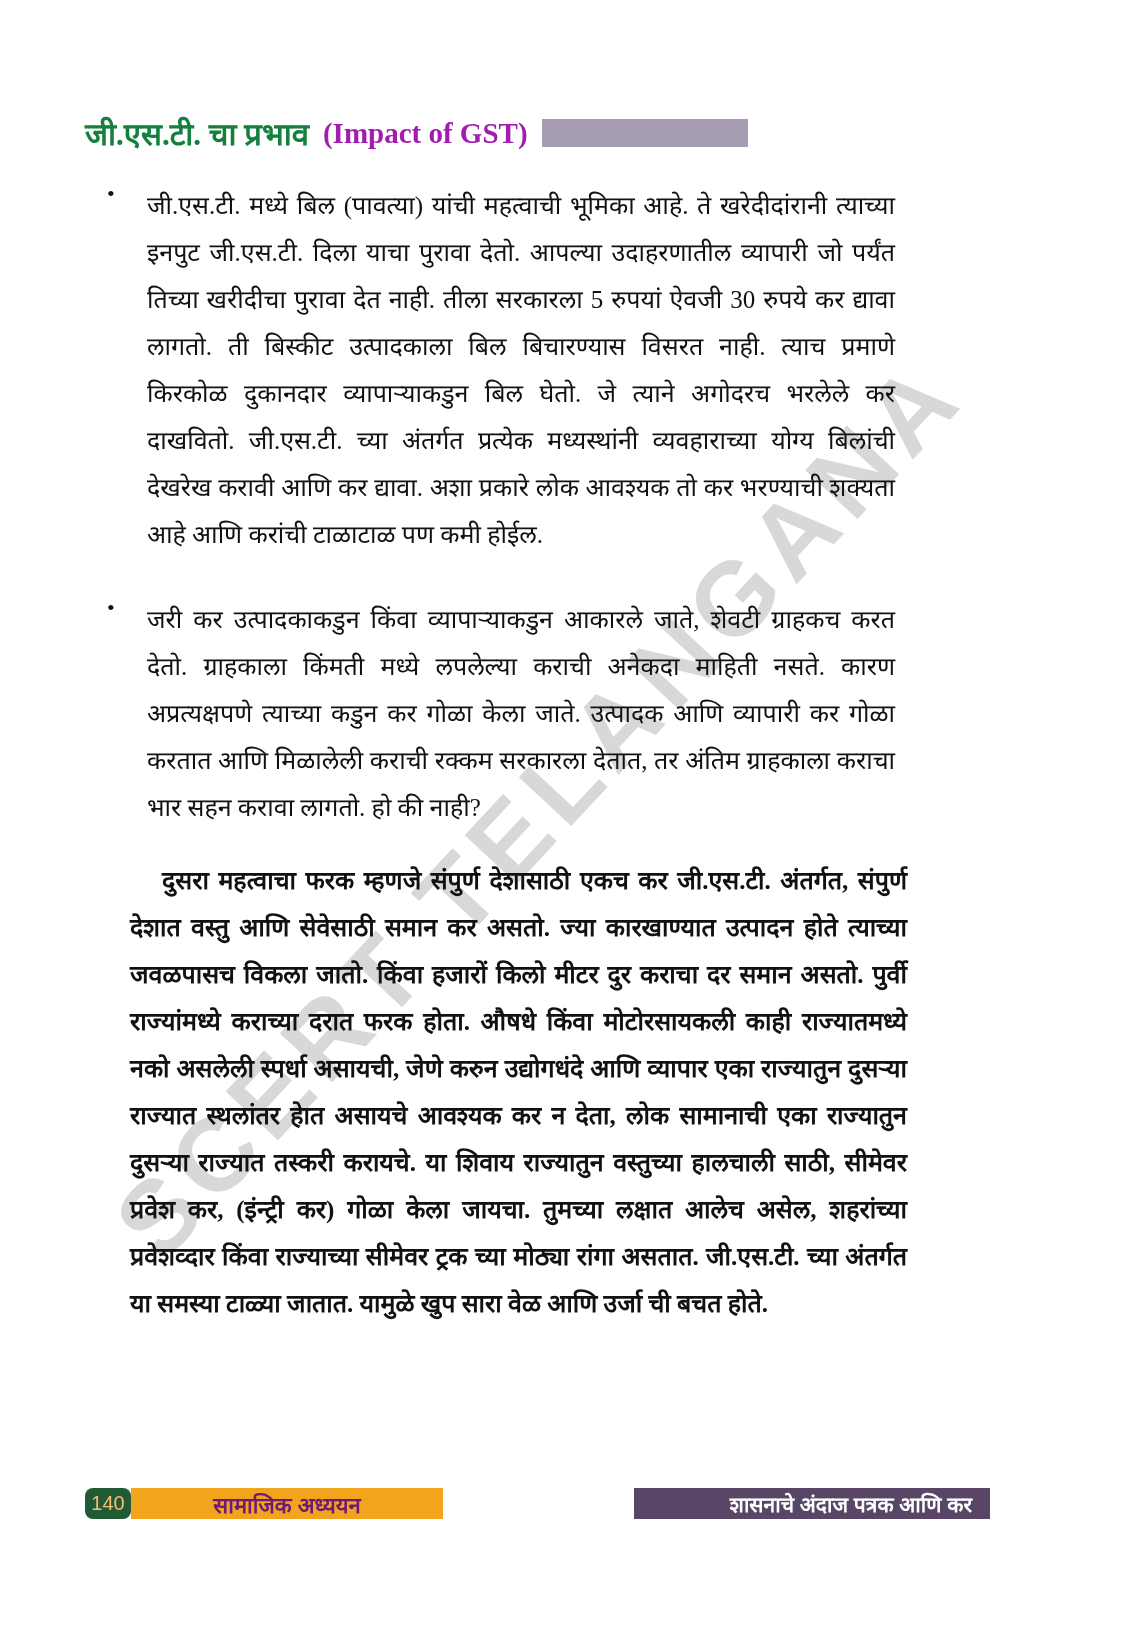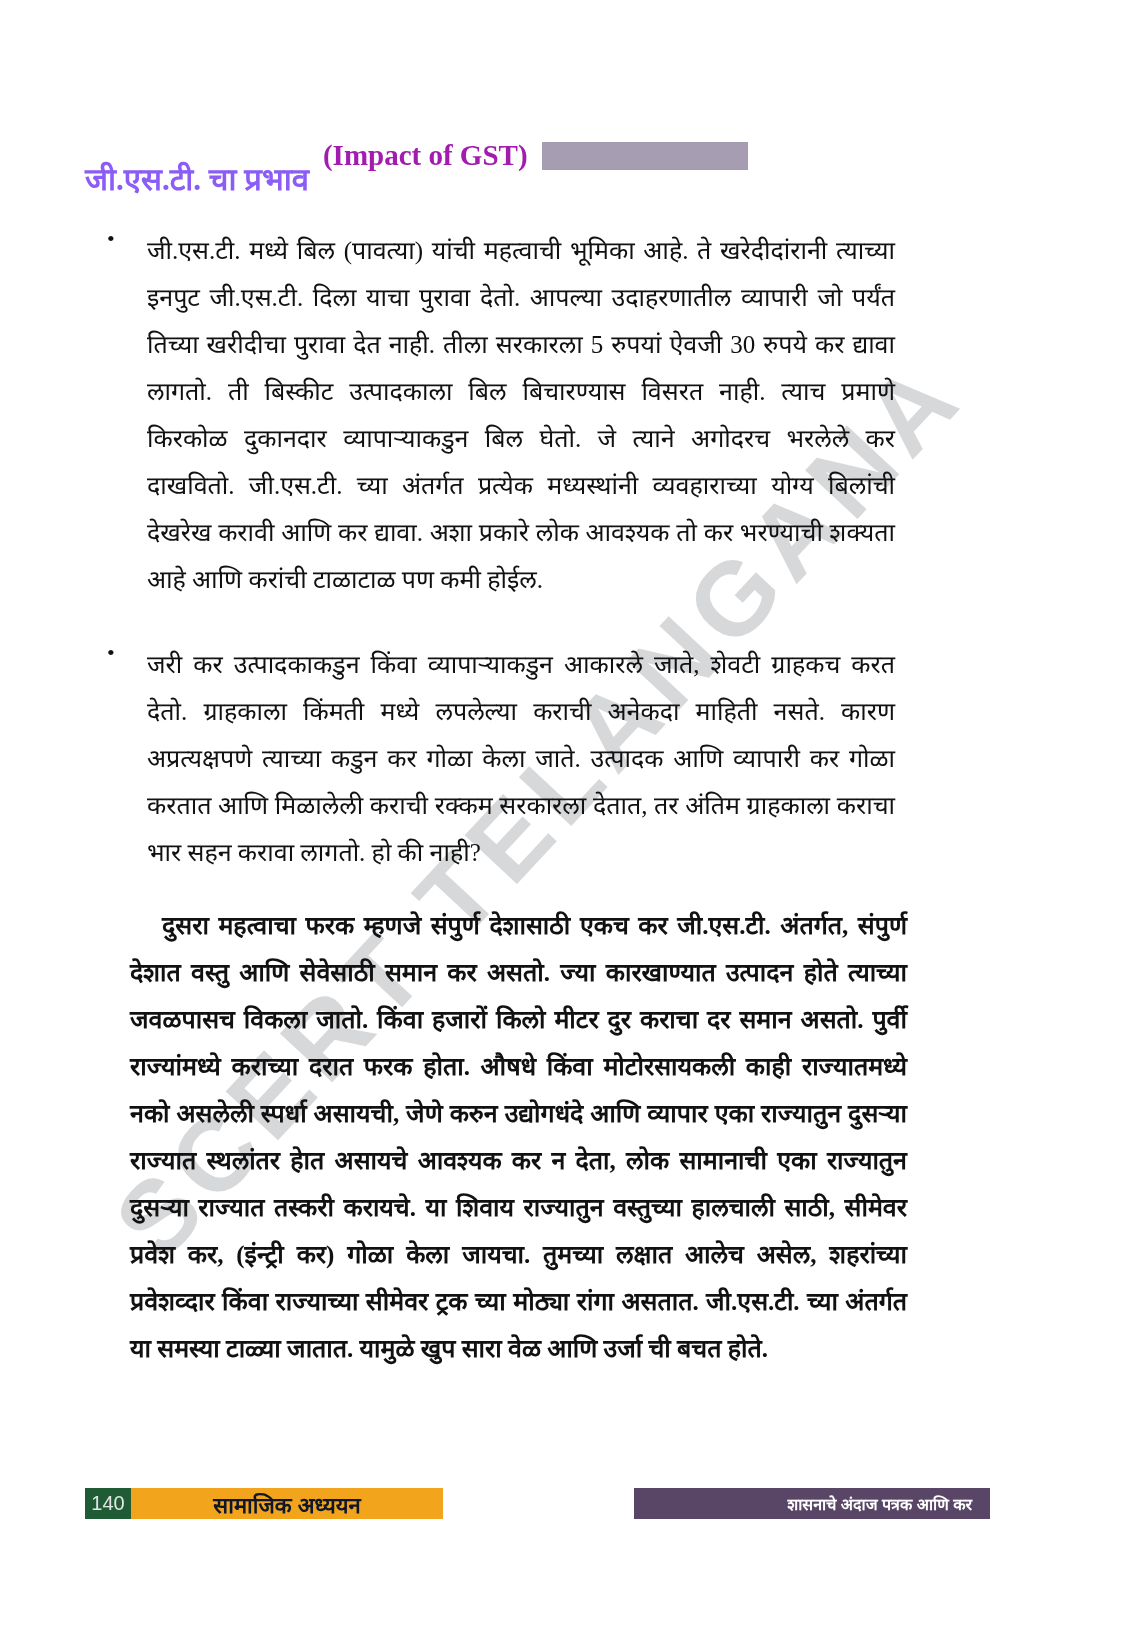--- a/index.html
+++ b/index.html
@@ -41,23 +41,22 @@
 
   .heading-row {
     display: flex;
     align-items: center;
     gap: 14px;
     margin-bottom: 16px;
   }
   .h-marathi {
     font-size: 31px;
     font-weight: bold;
-    color: #8b5cf6;
+    color: #15803d;
     white-space: nowrap;
-    margin-top: 45px;
   }
   .h-english {
     font-size: 29px;
     font-weight: bold;
     color: #a21caf;
     white-space: nowrap;
   }
   .h-bar {
     display: inline-block;
     width: 206px;
@@ -104,42 +103,43 @@
     height: 31px;
     display: flex;
     align-items: stretch;
     justify-content: space-between;
     z-index: 1;
     font-family: "Liberation Sans", "DejaVu Sans", sans-serif;
   }
   .footer-left { display: flex; }
   .page-num {
     background: #1f5c35;
-    color: #e5e5e5;
+    color: #fdba74;
     font-size: 20px;
     width: 46px;
     display: flex;
     align-items: center;
     justify-content: center;
+    border-radius: 8px;
   }
   .subject-bar {
     background: #f2a41c;
-    color: #0f172a;
+    color: #701a75;
     font-weight: bold;
     font-size: 22px;
     width: 312px;
     display: flex;
     align-items: center;
     justify-content: center;
   }
   .chapter-bar {
     background: #594667;
     color: #ffffff;
     font-weight: bold;
-    font-size: 16px;
+    font-size: 21px;
     padding: 0 18px;
     display: flex;
     align-items: center;
     justify-content: flex-end;
     min-width: 320px;
   }
 </style>
 </head>
 <body>
 

